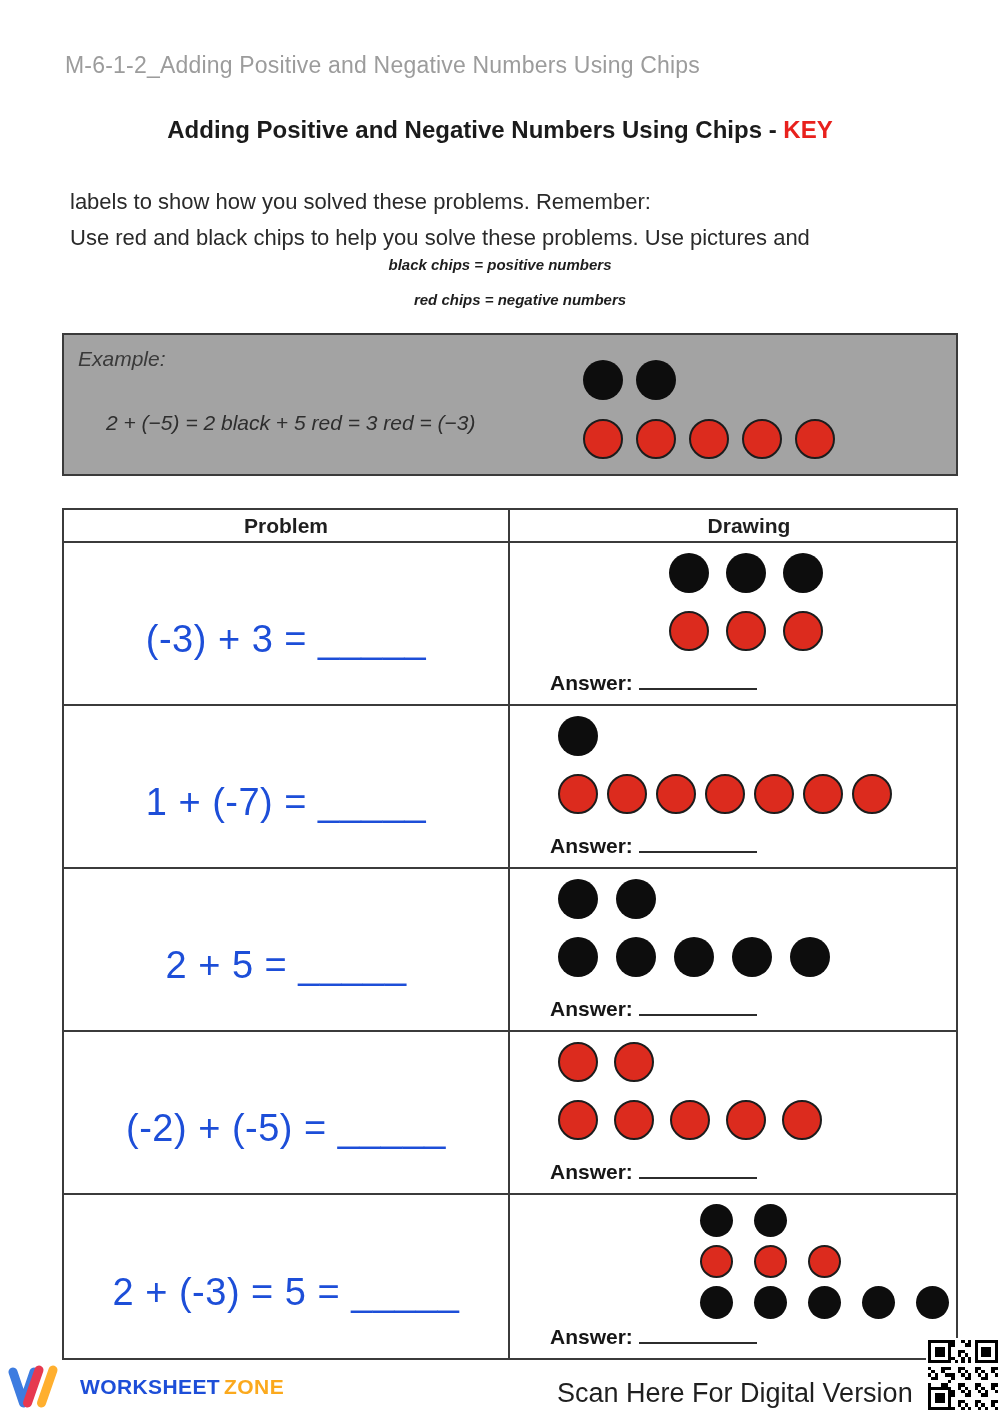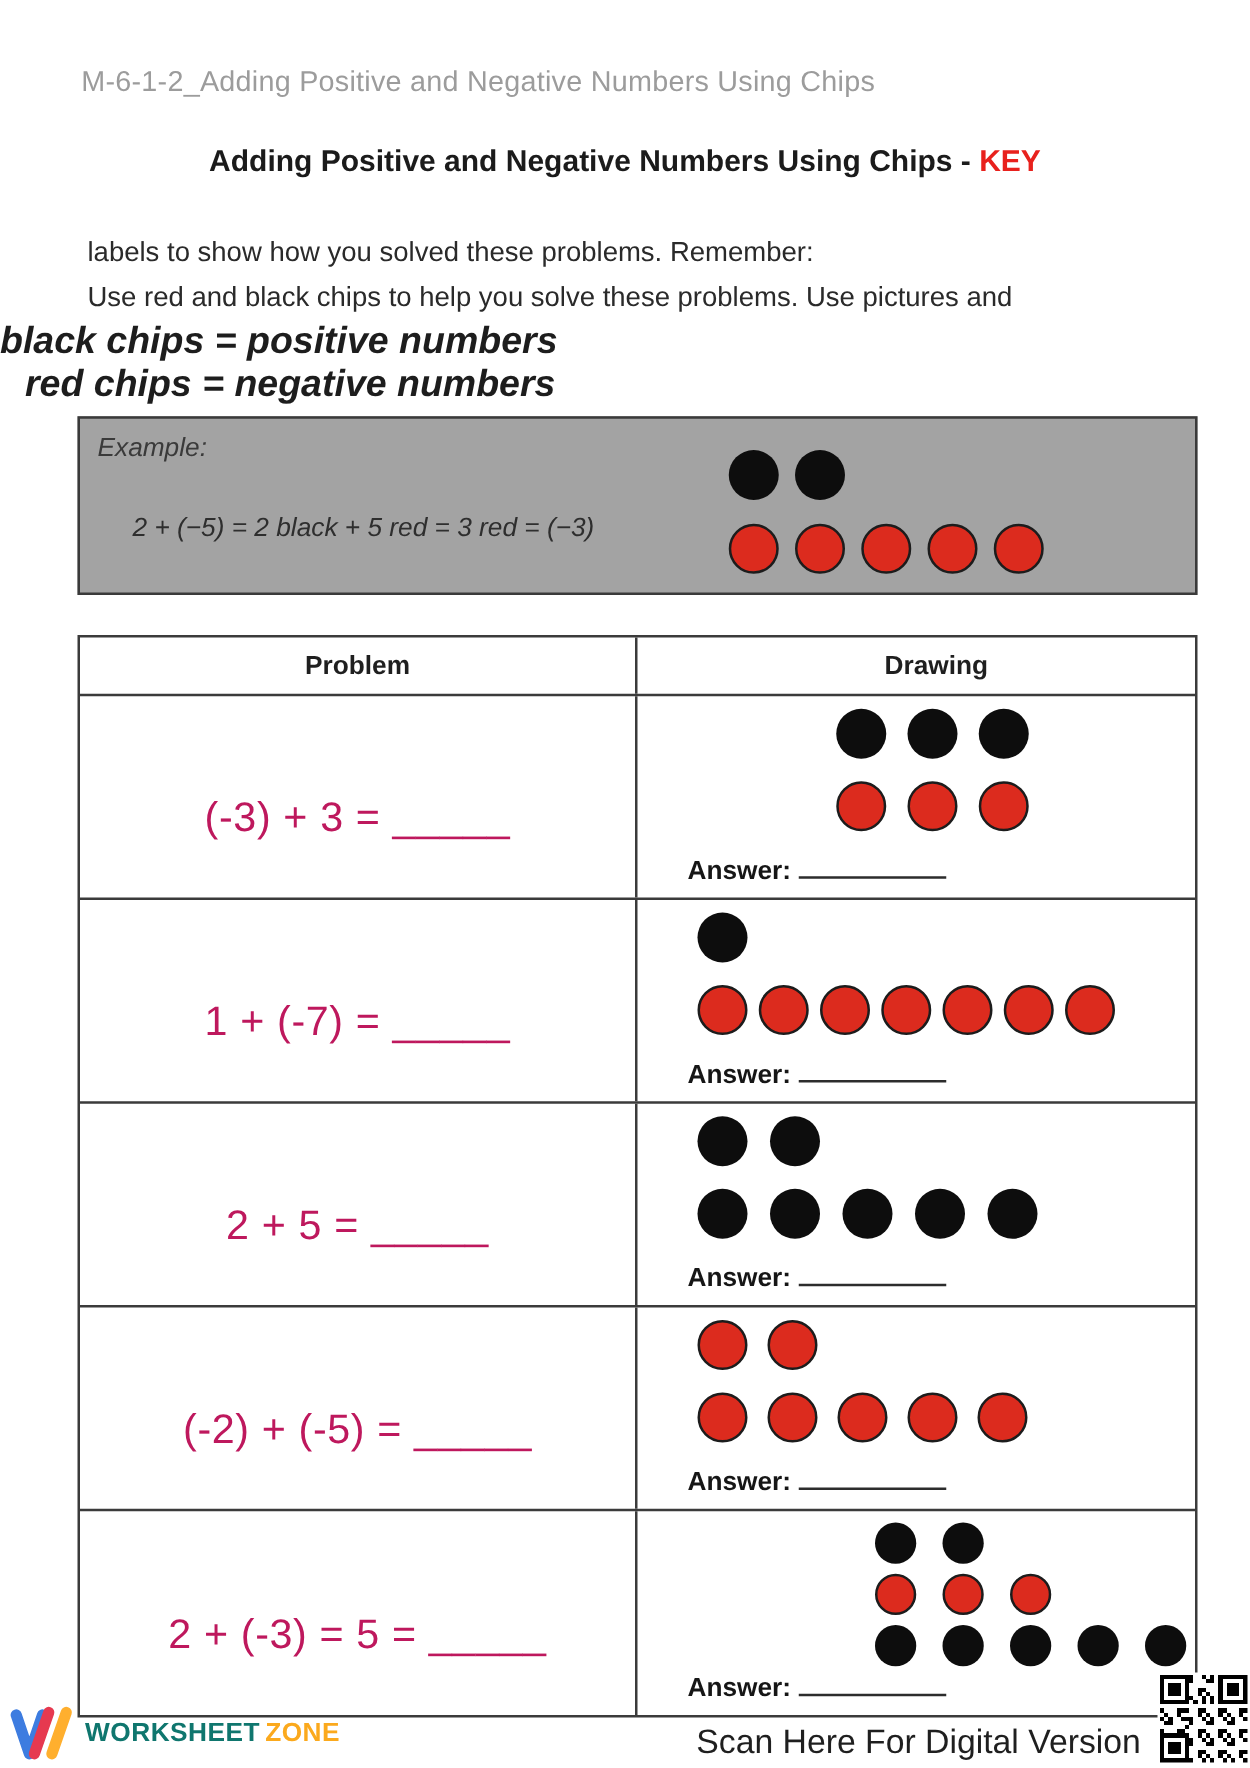--- a/index.html
+++ b/index.html
@@ -12,22 +12,22 @@
   }
   .title{
     position:absolute;left:0;top:116px;width:100%;text-align:center;
     font-size:24px;font-weight:bold;color:#1b1b1b;
   }
   .title .key{color:#e8211d;}
   .instructions{
     position:absolute;left:70px;top:184px;width:880px;font-size:22px;line-height:36px;color:#2a2a2a;
   }
   .rule{
-    position:absolute;left:0;width:100%;
-    font-size:30px;font-weight:bold;font-style:italic;color:#1d1d1d;
+    position:absolute;left:0;width:100%;text-align:center;
+    font-size:15px;font-weight:bold;font-style:italic;color:#1d1d1d;
   }
   .rule1{top:256px;}
   .rule2{top:291px;padding-left:20px;}
 
   
   .example-box{
     position:absolute;left:62px;top:333px;width:896px;height:143px;
     border:2px solid #3a3a3a;box-sizing:border-box;background:#a3a3a3;
   }
   .example-label{position:absolute;left:14px;top:12px;font-size:21px;font-style:italic;color:#3a3a3a;}
@@ -45,45 +45,45 @@
     position:absolute;left:62px;top:508px;width:896px;box-sizing:border-box;
     border:2px solid #3b3b3b;background:#fff;
   }
   .trow{display:flex;border-bottom:2px solid #3b3b3b;box-sizing:border-box;}
   .trow:last-child{border-bottom:none;}
   .pcell{
     width:446px;flex:0 0 446px;border-right:2px solid #3b3b3b;box-sizing:border-box;
     display:flex;align-items:center;justify-content:center;
   }
   .dcell{flex:1;position:relative;box-sizing:border-box;margin-left:32px;}
-  .thead{height:47px;}
+  .thead{height:33px;}
   .thead .pcell,.thead .dcell{
     display:flex;align-items:center;justify-content:center;
     font-size:21px;font-weight:bold;color:#1f1f1f;
   }
   .body-row{height:163px;}
-  .problem-text{font-size:33px;color:#be185d;letter-spacing:.5px;margin-top:32px;}
+  .problem-text{font-size:38px;color:#1d4ed8;letter-spacing:.5px;margin-top:32px;}
   .chips{position:absolute;left:0;top:10px;right:6px;display:flex;flex-direction:column;gap:18px;padding-left:16px;}
   .chips.center{align-items:center;padding-left:0;}
   .chips.indent{padding-left:158px;}
   .answer{position:absolute;left:8px;bottom:9px;font-size:21px;font-weight:bold;color:#161616;}
   .answer-line{display:inline-block;width:118px;border-bottom:2px solid #2c2c2c;height:18px;margin-left:6px;}
   
   .trow:nth-child(6) .chip{width:33px;height:33px;}
   .trow:nth-child(6) .chips{gap:8px;top:9px;}
   .trow:nth-child(6) .chip-row{gap:21px;}
   .trow:nth-child(4) .chip-row{gap:18px;}
   .trow:nth-child(5) .chip-row{gap:16px;}
   .trow:nth-child(3) .chip-row{gap:9px;}
   .trow:nth-child(2) .chip-row{gap:17px;}
 
   
   .footer-logo{position:absolute;left:8px;top:1363px;display:flex;align-items:center;}
   .brand-text{font-size:21px;font-weight:800;letter-spacing:.4px;margin-left:8px;}
-  .brand-worksheet{color:#0f766e;}
+  .brand-worksheet{color:#1d4ed8;margin-left:12px;}
   .brand-zone{color:#fba91d;margin-left:4px;}
   .scan-text{position:absolute;left:557px;top:1378px;font-size:27px;color:#1f1f1f;}
   .qr-wrap{position:absolute;left:926px;top:1338px;width:74px;height:74px;background:#fff;padding:2px;box-sizing:border-box;}
 </style>
 </head>
 <body>
 
 <div class="page">
 
   <div class="doc-header">M-6-1-2_Adding Positive and Negative Numbers Using Chips</div>

